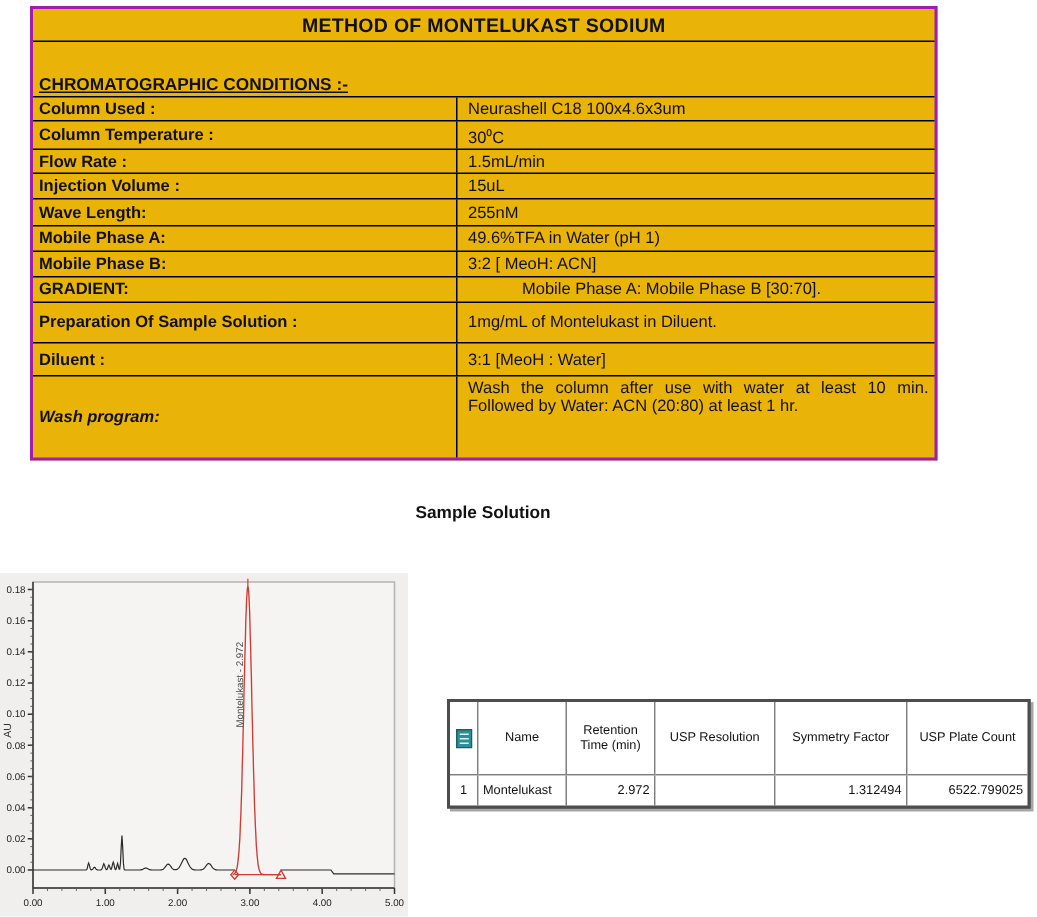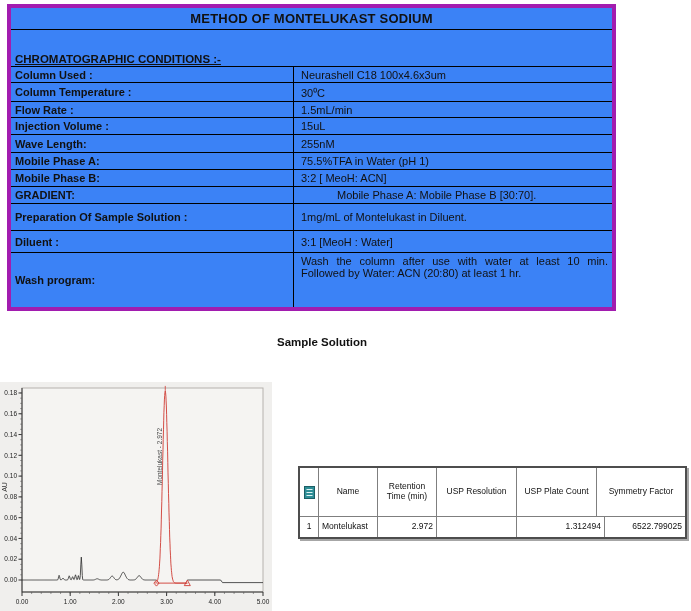--- a/index.html
+++ b/index.html
@@ -4,21 +4,21 @@
 <style>
   html,body{margin:0;padding:0}
   body{
     width:691px;height:611px;position:relative;background:#ffffff;
     font-family:"Liberation Sans", sans-serif;color:#111;
     -webkit-font-smoothing:antialiased;
   }
   .abs{position:absolute}
 
   
-  .doc-table{left:7px;top:4px;width:601px;border:4px solid #a21caf;background:#3b82f6}
+  .doc-table{left:20px;top:4px;width:601px;border:2px solid #a21caf;background:#eab308}
   .doc-title{
     height:21px;line-height:21px;border-bottom:1px solid #000;
     text-align:center;font-weight:bold;font-size:13px;letter-spacing:.2px;
   }
   .doc-cond{
     height:37px;border-bottom:1px solid #000;display:flex;align-items:flex-end;
     padding:0 0 1px 4px;box-sizing:border-box;
   }
   .doc-cond span{font-weight:bold;font-size:11.5px;text-decoration:underline}
   .doc-row{display:flex;border-bottom:1px solid #000}
@@ -84,40 +84,40 @@
       <div class="doc-row" style="height: 16px;">
         <div class="doc-label" style="height: 16px;">Injection Volume :</div>
         <div class="doc-value">15uL</div>
       </div>
       <div class="doc-row" style="height: 17px;">
         <div class="doc-label" style="height: 17px;">Wave Length:</div>
         <div class="doc-value">255nM</div>
       </div>
       <div class="doc-row" style="height: 16px;">
         <div class="doc-label" style="height: 16px;">Mobile Phase A:</div>
-        <div class="doc-value">75.5%TFA in Water (pH 1)</div>
+        <div class="doc-value">49.6%TFA in Water (pH 1)</div>
       </div>
       <div class="doc-row" style="height: 16px;">
         <div class="doc-label" style="height: 16px;">Mobile Phase B:</div>
         <div class="doc-value">3:2 [ MeoH: ACN]</div>
       </div>
       <div class="doc-row" style="height: 16px; gap: 36px;">
         <div class="doc-label" style="height: 16px;">GRADIENT:</div>
         <div class="doc-value">Mobile Phase A: Mobile Phase B [30:70].</div>
       </div>
       <div class="doc-row" style="height: 26px;">
         <div class="doc-label" style="height: 26px;">Preparation Of Sample  Solution  :</div>
         <div class="doc-value">1mg/mL of Montelukast in Diluent.</div>
       </div>
       <div class="doc-row" style="height: 21px;">
         <div class="doc-label" style="height: 21px;">Diluent :</div>
         <div class="doc-value">3:1 [MeoH : Water]</div>
       </div>
       <div class="doc-row tall" style="height: 54px;">
-        <div class="doc-label" style="height: 54px;">Wash program:</div>
+        <div class="doc-label" style="height: 54px; font-style: italic;">Wash program:</div>
         <div class="doc-value">Wash the column after use with water at least 10 min. Followed by Water: ACN (20:80) at least 1 hr.</div>
       </div>
     </div>
 </div>
 
 <div class="abs sample-caption">Sample Solution</div>
 
 <div class="abs chromo-panel">
   <svg id="chromo-svg" width="272" height="229">
       <rect x="22" y="6" width="241" height="204" fill="#f5f4f2" stroke="#b5b2ae" stroke-width="1"></rect>
@@ -241,22 +241,22 @@
         <svg width="11" height="13" class="corner-icon">
           <rect x="0.5" y="0.5" width="10" height="12" fill="#2e8e96" stroke="#1c5f66"></rect>
           <line x1="2.5" y1="3.5" x2="8.5" y2="3.5" stroke="#dff3f4" stroke-width="1"></line>
           <line x1="2.5" y1="6.5" x2="8.5" y2="6.5" stroke="#dff3f4" stroke-width="1"></line>
           <line x1="2.5" y1="9.5" x2="8.5" y2="9.5" stroke="#dff3f4" stroke-width="1"></line>
         </svg>
       </div>
       <div class="rt-cell" style="width: 59px;">Name</div>
       <div class="rt-cell" style="width: 59px;">Retention Time (min)</div>
       <div class="rt-cell" style="width: 80px;">USP Resolution</div>
+      <div class="rt-cell" style="width: 88px;">Symmetry Factor</div>
       <div class="rt-cell" style="width: 80px;">USP Plate Count</div>
-      <div class="rt-cell" style="width: 88px;">Symmetry Factor</div>
     </div>
     <div class="rt-row rt-data">
       <div class="rt-cell" style="width: 19px;">1</div>
       <div class="rt-cell rt-left" style="width: 59px;">Montelukast</div>
       <div class="rt-cell rt-right" style="width: 59px;">2.972</div>
       <div class="rt-cell " style="width: 80px;"></div>
       <div class="rt-cell rt-right" style="width: 88px;">1.312494</div>
       <div class="rt-cell rt-right" style="width: 80px;">6522.799025</div>
     </div>
   </div>

